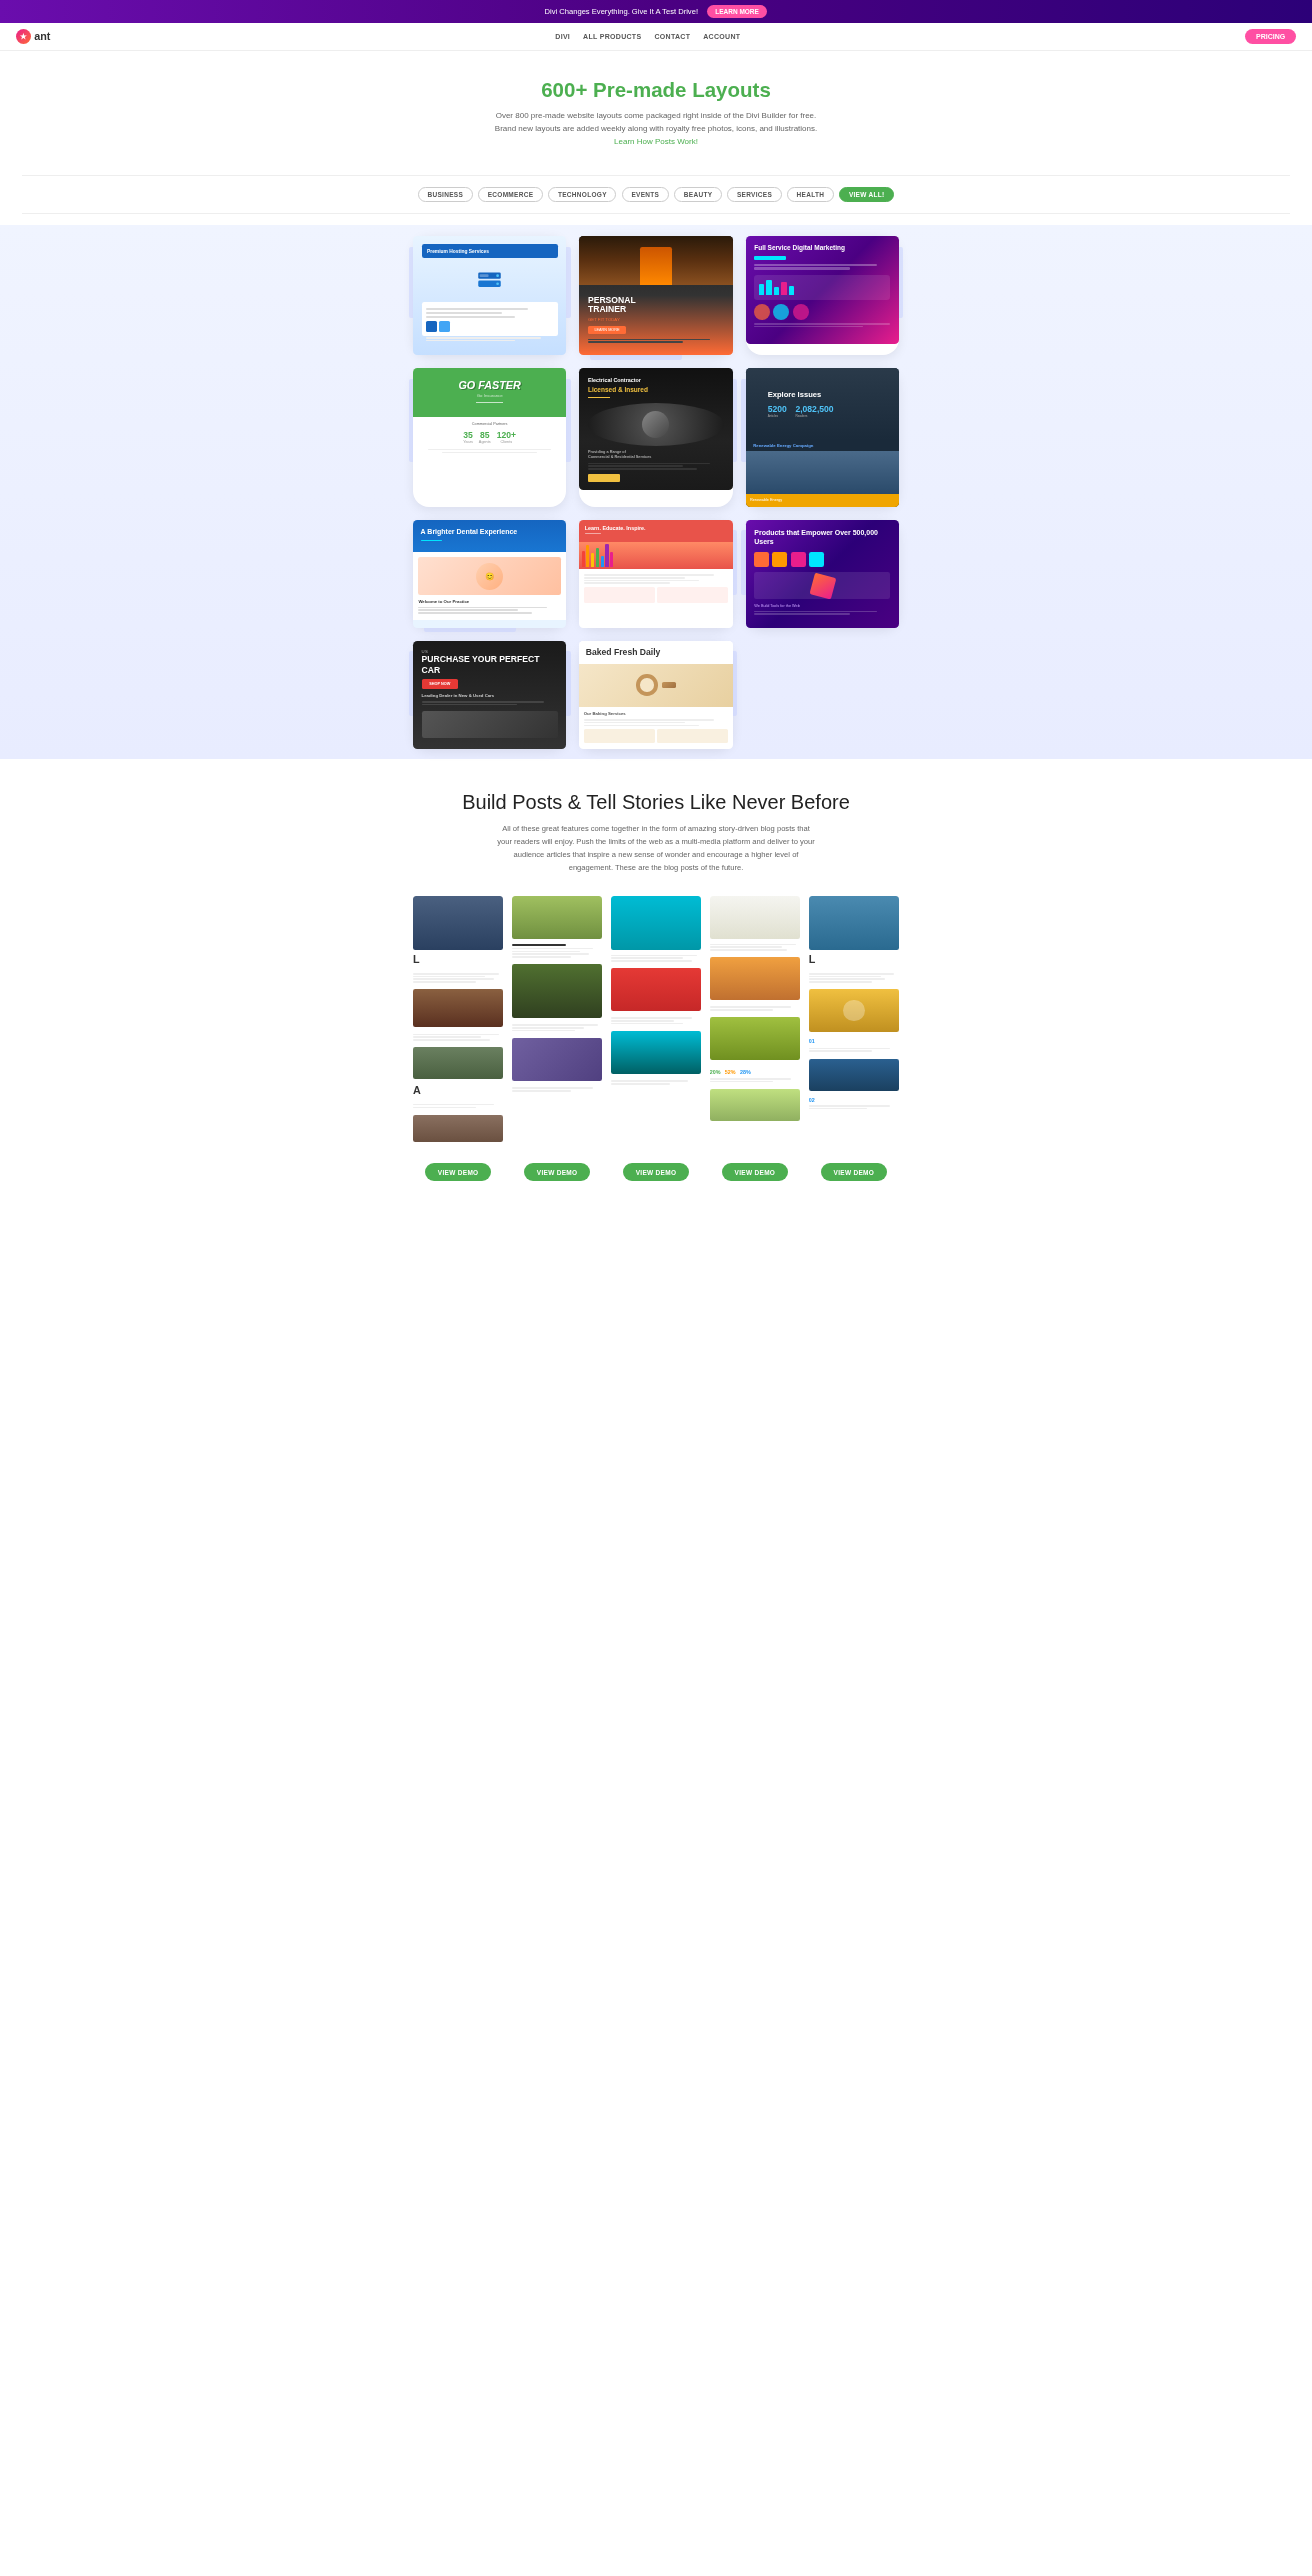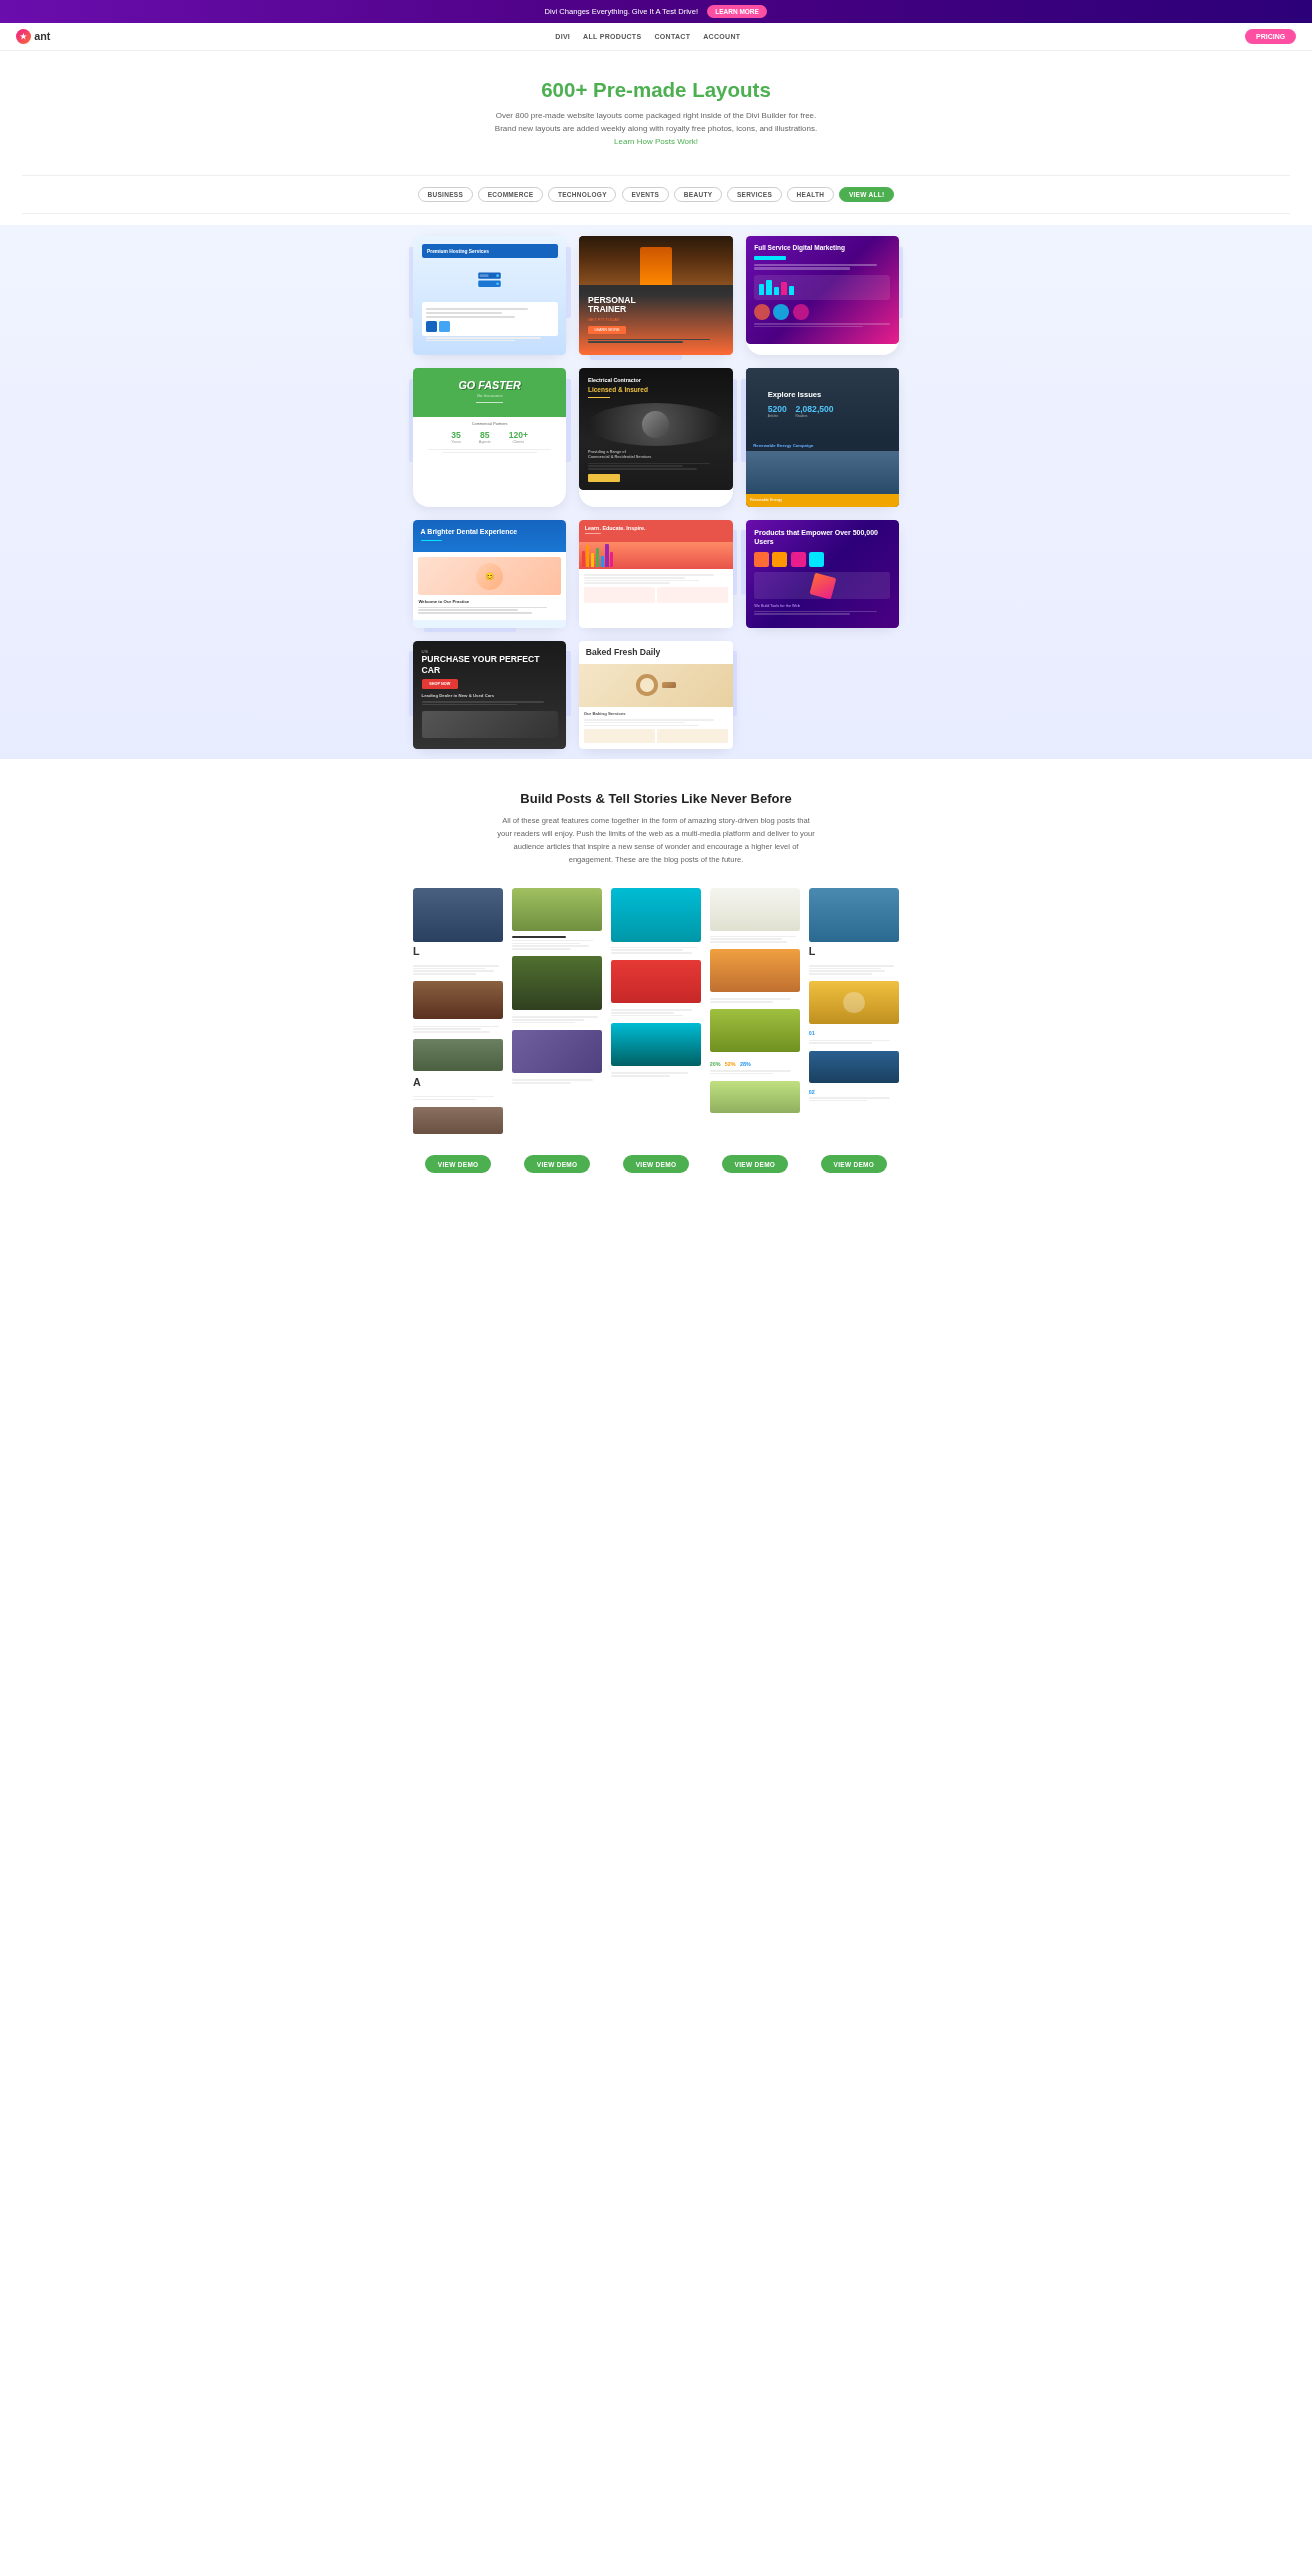--- a/index.html
+++ b/index.html
@@ -310,21 +310,21 @@
       color: #c8e6c9;
       font-size: 4.3px;
       margin-top: 2.2px;
     }
     .card-go-faster .gf-body {
       padding: 5.4px 8.6px;
       background: #fff;
     }
     .card-go-faster .gf-stats {
       display: flex;
-      gap: 18px;
+      gap: 6px;
       justify-content: center;
     }
     .card-go-faster .gf-stat {
       text-align: center;
       font-size: 8.6px;
       font-weight: bold;
       color: #4CAF50;
     }
     .card-go-faster .gf-stat span {
       display: block;
@@ -585,22 +585,22 @@
       opacity: 0.5;
     }
 
     
     .blog-section {
       padding: 32px 10.8px 21.6px;
       background: #fff;
       text-align: center;
     }
     .blog-section h2 {
-      font-size: 13px;
-      font-weight: 700;
+      font-size: 20px;
+      font-weight: 400;
       color: #222;
       margin-bottom: 8.6px;
     }
     .blog-section p {
       font-size: 7.6px;
       color: #666;
       max-width: 324px;
       margin: 0 auto 21.6px;
       line-height: 1.7;
     }

